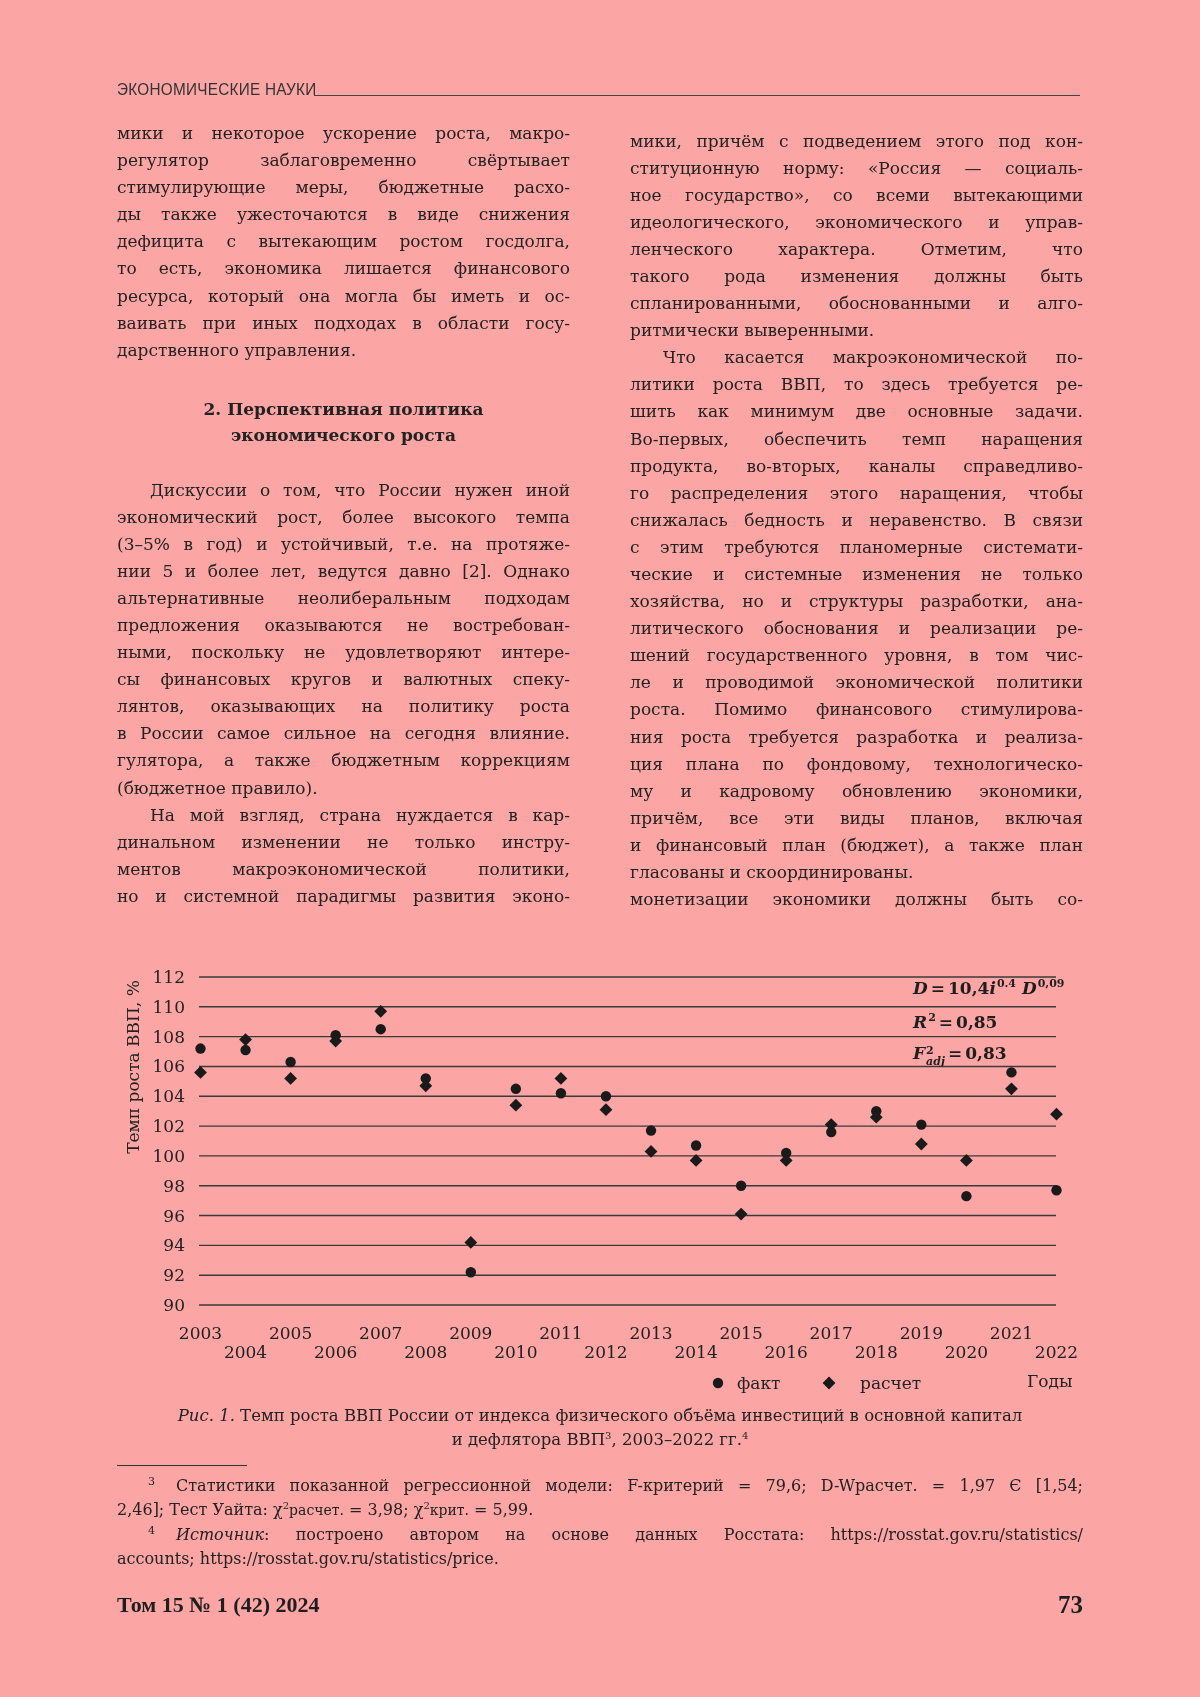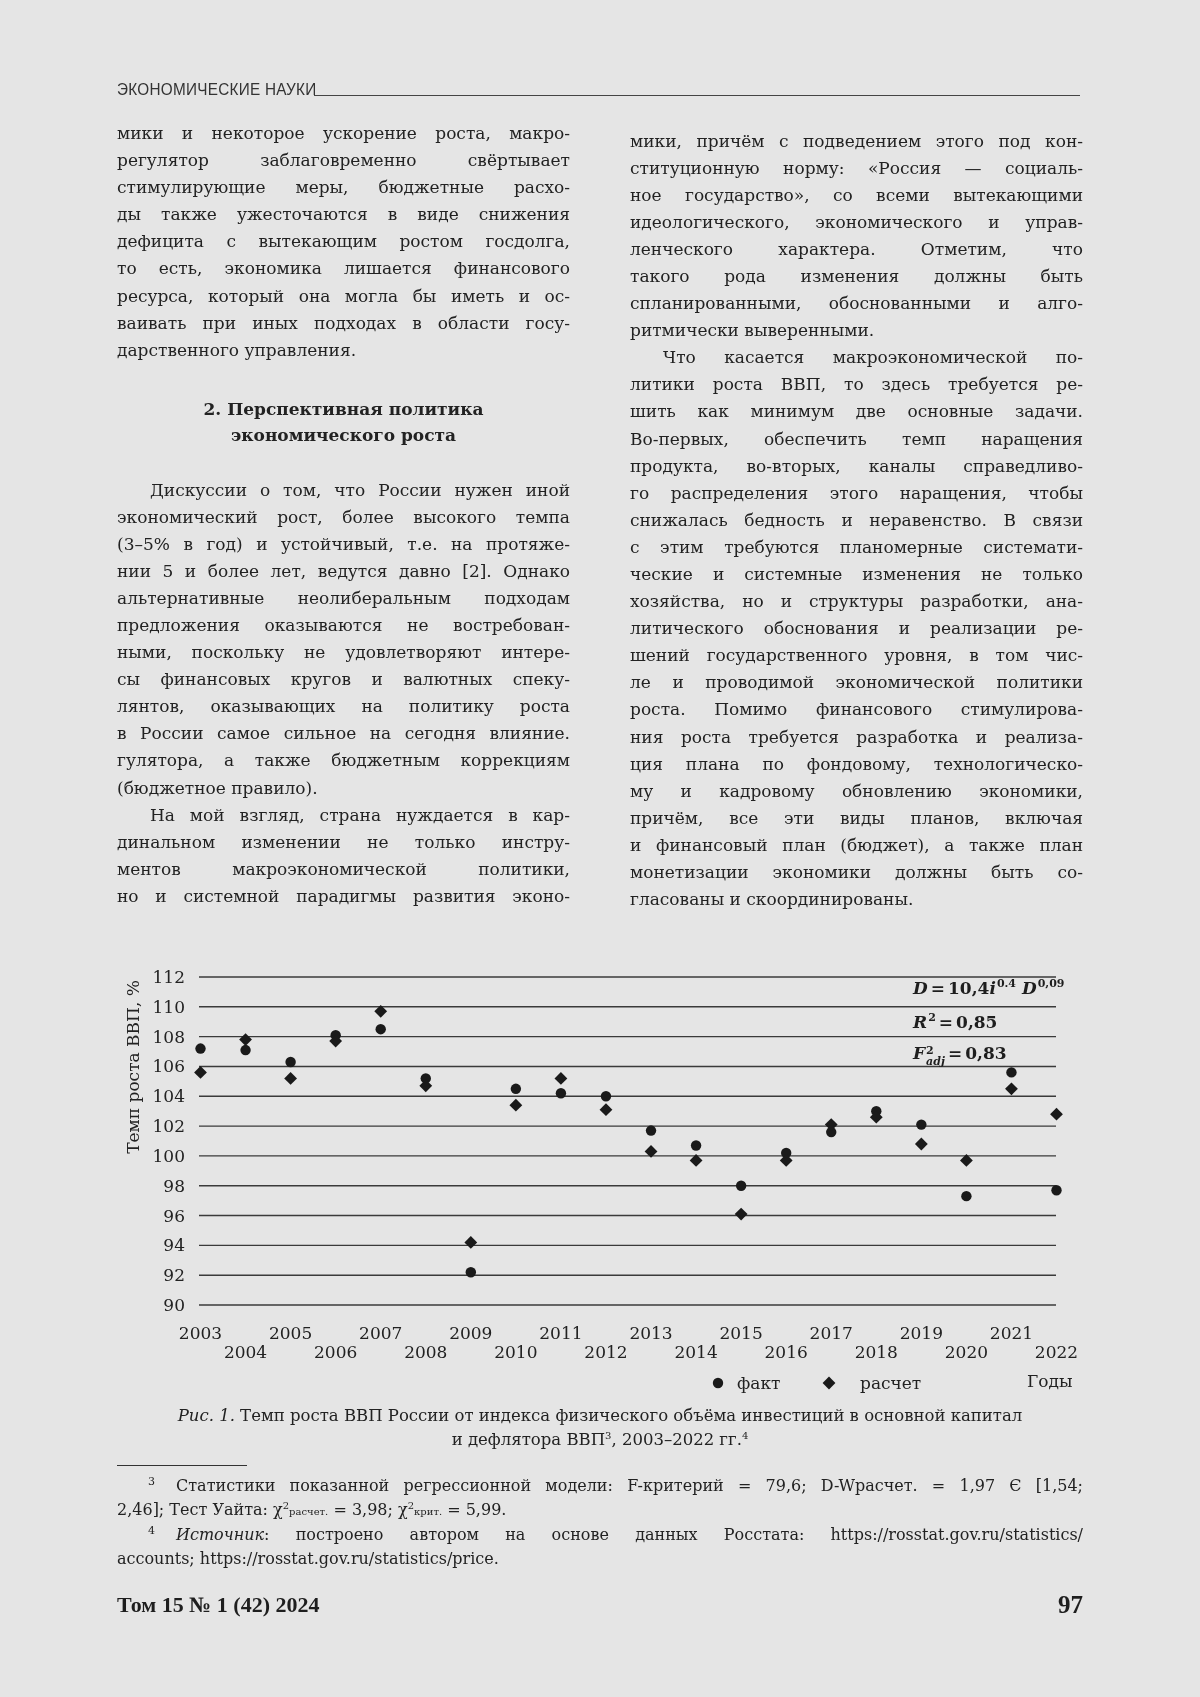--- a/index.html
+++ b/index.html
@@ -1,18 +1,18 @@
 <!DOCTYPE html>
 <html><head>
   <meta charset="utf-8">
   <style>
     html, body { margin: 0; padding: 0; background: #ffffff; }
     #page {
       position: relative; width: 1200px; height: 1697px; overflow: hidden;
-      background: #e5e5e5; color: #222222;
+      background: #fca5a5; color: #222222;
       font-family: "DejaVu Serif", serif;
     }
     .abs { position: absolute; }
 
     
     .running-head {
       position: absolute; left: 117px; top: 80px;
       font-family: "Liberation Sans", sans-serif; font-size: 17px; line-height: 20px;
       color: #333333; letter-spacing: 0.3px;
       transform: scaleX(0.9); transform-origin: left center; white-space: nowrap;
@@ -57,21 +57,21 @@
     
     .fn-rule { position: absolute; left: 117px; top: 1465px; width: 130px; border-top: 1px solid #333333; }
     .footnotes { position: absolute; left: 117px; top: 1474px; width: 966px; font-size: 16px; }
     .fn-line {
       height: 24.3px; line-height: 24.3px; overflow: hidden;
       text-align: justify; text-align-last: justify;
     }
     .fn-line.last { text-align-last: left; }
     .fn-line.first { padding-left: 31px; }
     .fn-marker { display: inline-block; width: 28px; font-size: 11px; vertical-align: 6px; line-height: 0; }
-    .fn .small { font-size: 10px; }
+    .fn .small { font-size: 14px; }
     .fn .ital { font-style: italic; }
 
     
     .footer-item {
       position: absolute; top: 1592px; height: 26px; line-height: 26px;
       font-family: "Liberation Serif", serif; font-weight: bold; font-size: 22px;
       color: #1e1e1e; white-space: nowrap;
     }
     .footer-issue { left: 117px; }
     .footer-journal { left: 357px; }
@@ -149,22 +149,22 @@
         <div class="line">хозяйства, но и структуры разработки, ана-</div>
         <div class="line">литического обоснования и реализации ре-</div>
         <div class="line">шений государственного уровня, в том чис-</div>
         <div class="line">ле и проводимой экономической политики</div>
         <div class="line">роста. Помимо финансового стимулирова-</div>
         <div class="line">ния роста требуется разработка и реализа-</div>
         <div class="line">ция плана по фондовому, технологическо-</div>
         <div class="line">му и кадровому обновлению экономики,</div>
         <div class="line">причём, все эти виды планов, включая</div>
         <div class="line">и финансовый план (бюджет), а также план</div>
+        <div class="line last">гласованы и скоординированы.</div>
         <div class="line">монетизации экономики должны быть со-</div>
-        <div class="line last">гласованы и скоординированы.</div>
       </div>
   </div>
 
   <svg id="chart" xmlns="http://www.w3.org/2000/svg" width="1200" height="440" viewBox="0 0 1200 440">
     <g id="grid-layer">
         <line x1="199" x2="1056" y1="345" y2="345" stroke="#3a3a3a" stroke-width="1.4"></line>
         <line x1="199" x2="1056" y1="315.18181818181824" y2="315.18181818181824" stroke="#3a3a3a" stroke-width="1.4"></line>
         <line x1="199" x2="1056" y1="285.36363636363626" y2="285.36363636363626" stroke="#3a3a3a" stroke-width="1.4"></line>
         <line x1="199" x2="1056" y1="255.5454545454545" y2="255.5454545454545" stroke="#3a3a3a" stroke-width="1.4"></line>
         <line x1="199" x2="1056" y1="225.72727272727275" y2="225.72727272727275" stroke="#3a3a3a" stroke-width="1.4"></line>
@@ -282,14 +282,14 @@
 
   <div class="fn-rule"></div>
   <div class="footnotes fn">
     <div class="fn-line first"><span class="fn-marker">3</span><span>Статистики показанной регрессионной модели: F-критерий = 79,6; D-Wрасчет. = 1,97 Є [1,54;</span></div>
     <div class="fn-line last"><span>2,46]; Тест Уайта: </span><span>χ</span><sup>2</sup><span class="small">расчет.</span><span> = 3,98; </span><span>χ</span><sup>2</sup><span class="small">крит.</span><span> = 5,99.</span></div>
     <div class="fn-line first"><span class="fn-marker">4</span><span class="ital">Источник</span><span>: построено автором на основе данных Росстата: https://rosstat.gov.ru/statistics/</span></div>
     <div class="fn-line last">accounts; https://rosstat.gov.ru/statistics/price.</div>
   </div>
 
   <div class="footer-item footer-issue">Том 15 № 1 (42) 2024</div>
-  <div class="footer-item footer-page">97</div>
+  <div class="footer-item footer-page">73</div>
 </div>
 
 </body></html>

